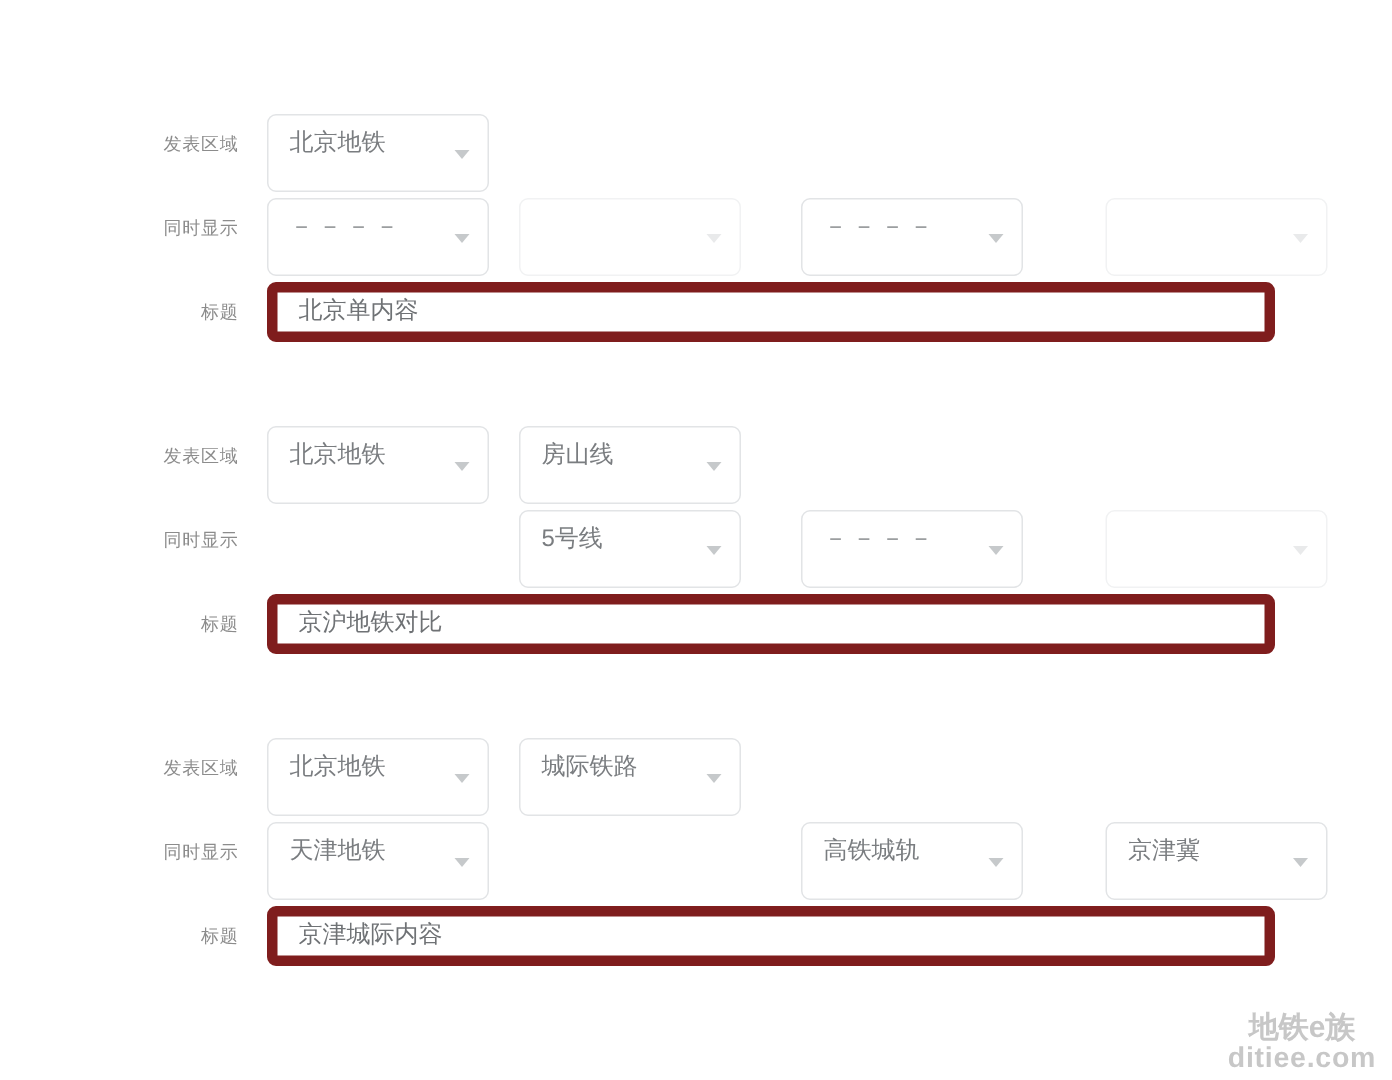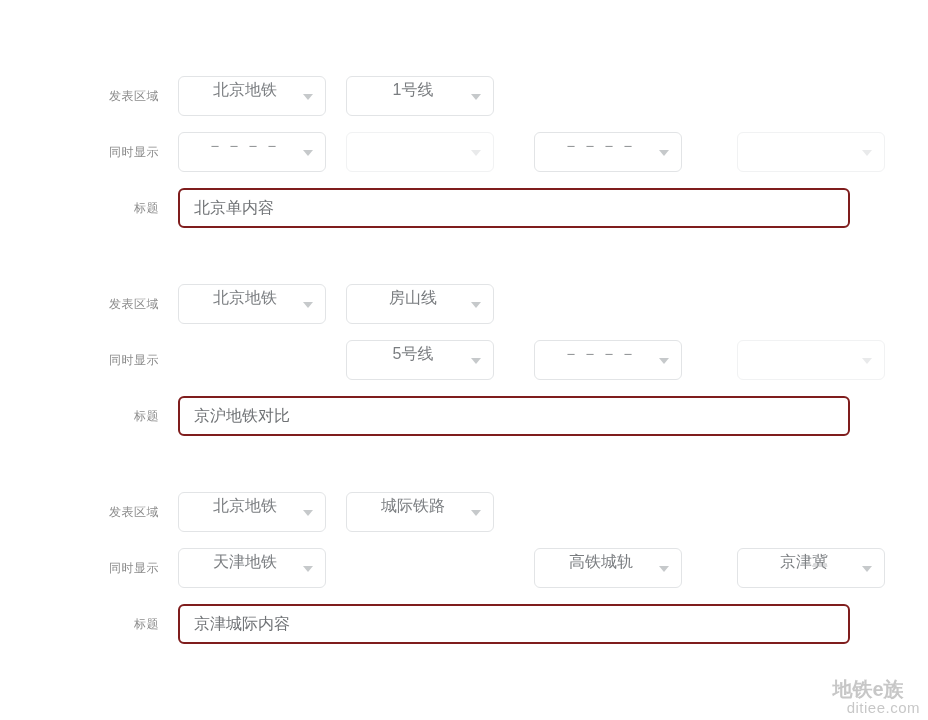--- a/index.html
+++ b/index.html
@@ -54,33 +54,32 @@
 
   
   .col-0 { left: 178px; width: 148px; }
   .col-1 { left: 346px; width: 148px; }
   .col-2 { left: 534px; width: 148px; }
   .col-3 { left: 718px; width: 148px; margin-left: 19px; }
 
   .select-box {
     position: relative;
     width: 100%;
-    height: 40px;
+    height: 52px;
     border: 1px solid #e2e4e6;
     border-radius: 6px;
     background: #ffffff;
     display: flex;
     align-items: center;
     padding: 0 28px 12px 14px;
     font-size: 16px;
     color: #7a7d80;
     white-space: nowrap;
     overflow: hidden;
     cursor: pointer;
-    justify-content: center;
   }
 
   .select-box.muted {
     border-color: #f1f2f3;
     color: #c8cbcd;
   }
 
   .select-box .arrow {
     position: absolute;
     right: 12px;
@@ -111,21 +110,21 @@
     position: relative;
     height: 40px;
   }
 
   .text-input {
     position: absolute;
     left: 178px;
     top: 0;
     width: 672px;
     height: 40px;
-    border: 2px solid #7f1d1d;
+    border: 7px solid #7f1d1d;
     border-radius: 6px;
     background: #ffffff;
     font-size: 16px;
     color: #6f7275;
     padding: 0 14px;
     line-height: 38px;
     font-family: "Liberation Sans", "DejaVu Sans", sans-serif;
     white-space: nowrap;
     overflow: hidden;
     display: flex;
@@ -143,45 +142,38 @@
     user-select: none;
   }
   .watermark .wm-top {
     font-size: 20px;
     font-weight: bold;
     color: #9a9a9a;
     letter-spacing: 0px;
     display: block;
   }
   .watermark .wm-bottom {
-    font-size: 15px;
-    font-weight: normal;
+    font-size: 19px;
+    font-weight: bold;
     color: #9a9a9a;
     letter-spacing: 0.5px;
     display: block;
-    text-align: right;
   }
 </style>
 </head>
 <body>
 
 <div class="page">
 
   <div class="form-group" style="top:76px;">
     <div class="form-row">
       <div class="row-label">发表区域</div>
       <div class="field-wrap col-0">
         <div class="select-box">
           <span class="select-value">北京地铁</span>
-          <span class="arrow"></span>
-        </div>
-      </div>
-      <div class="field-wrap col-1">
-        <div class="select-box">
-          <span class="select-value">1号线</span>
           <span class="arrow"></span>
         </div>
       </div>
     </div>
 
     <div class="form-row">
       <div class="row-label">同时显示</div>
       <div class="field-wrap col-0">
         <div class="select-box">
           <span class="select-value dashes">－－－－</span>

